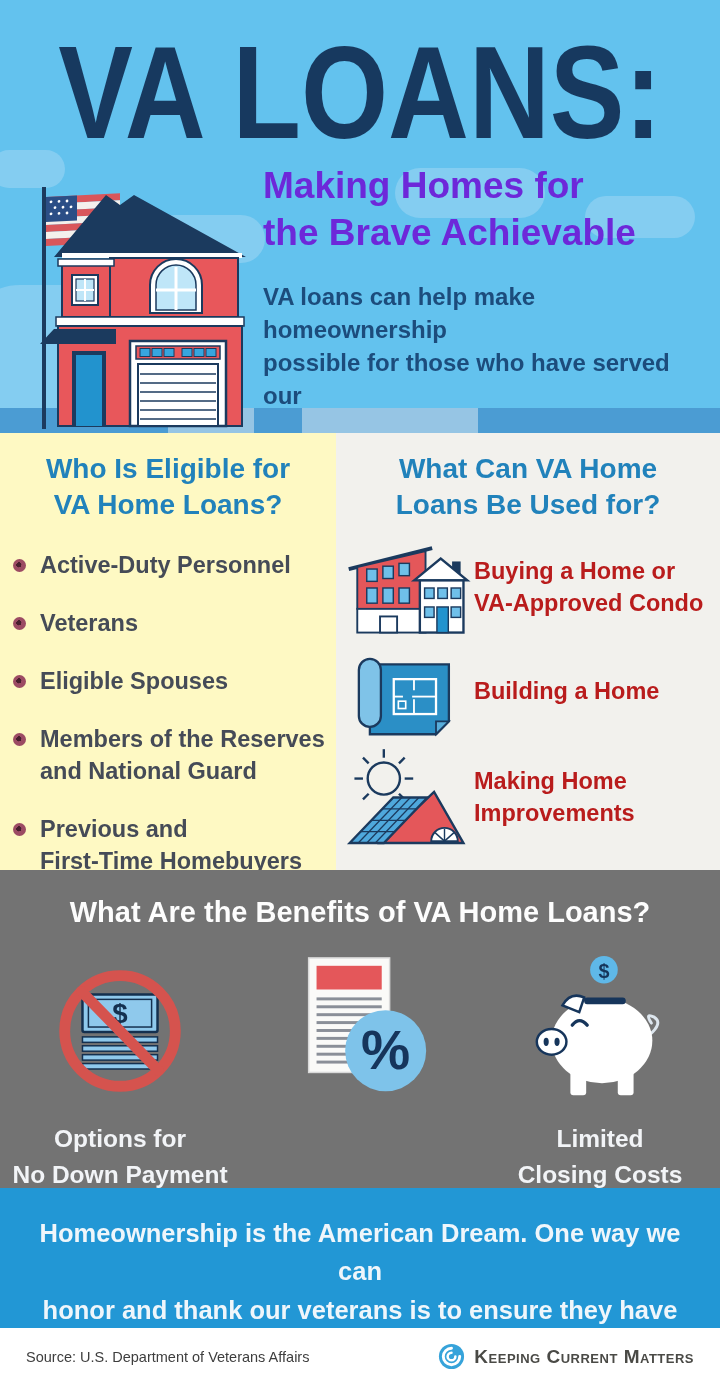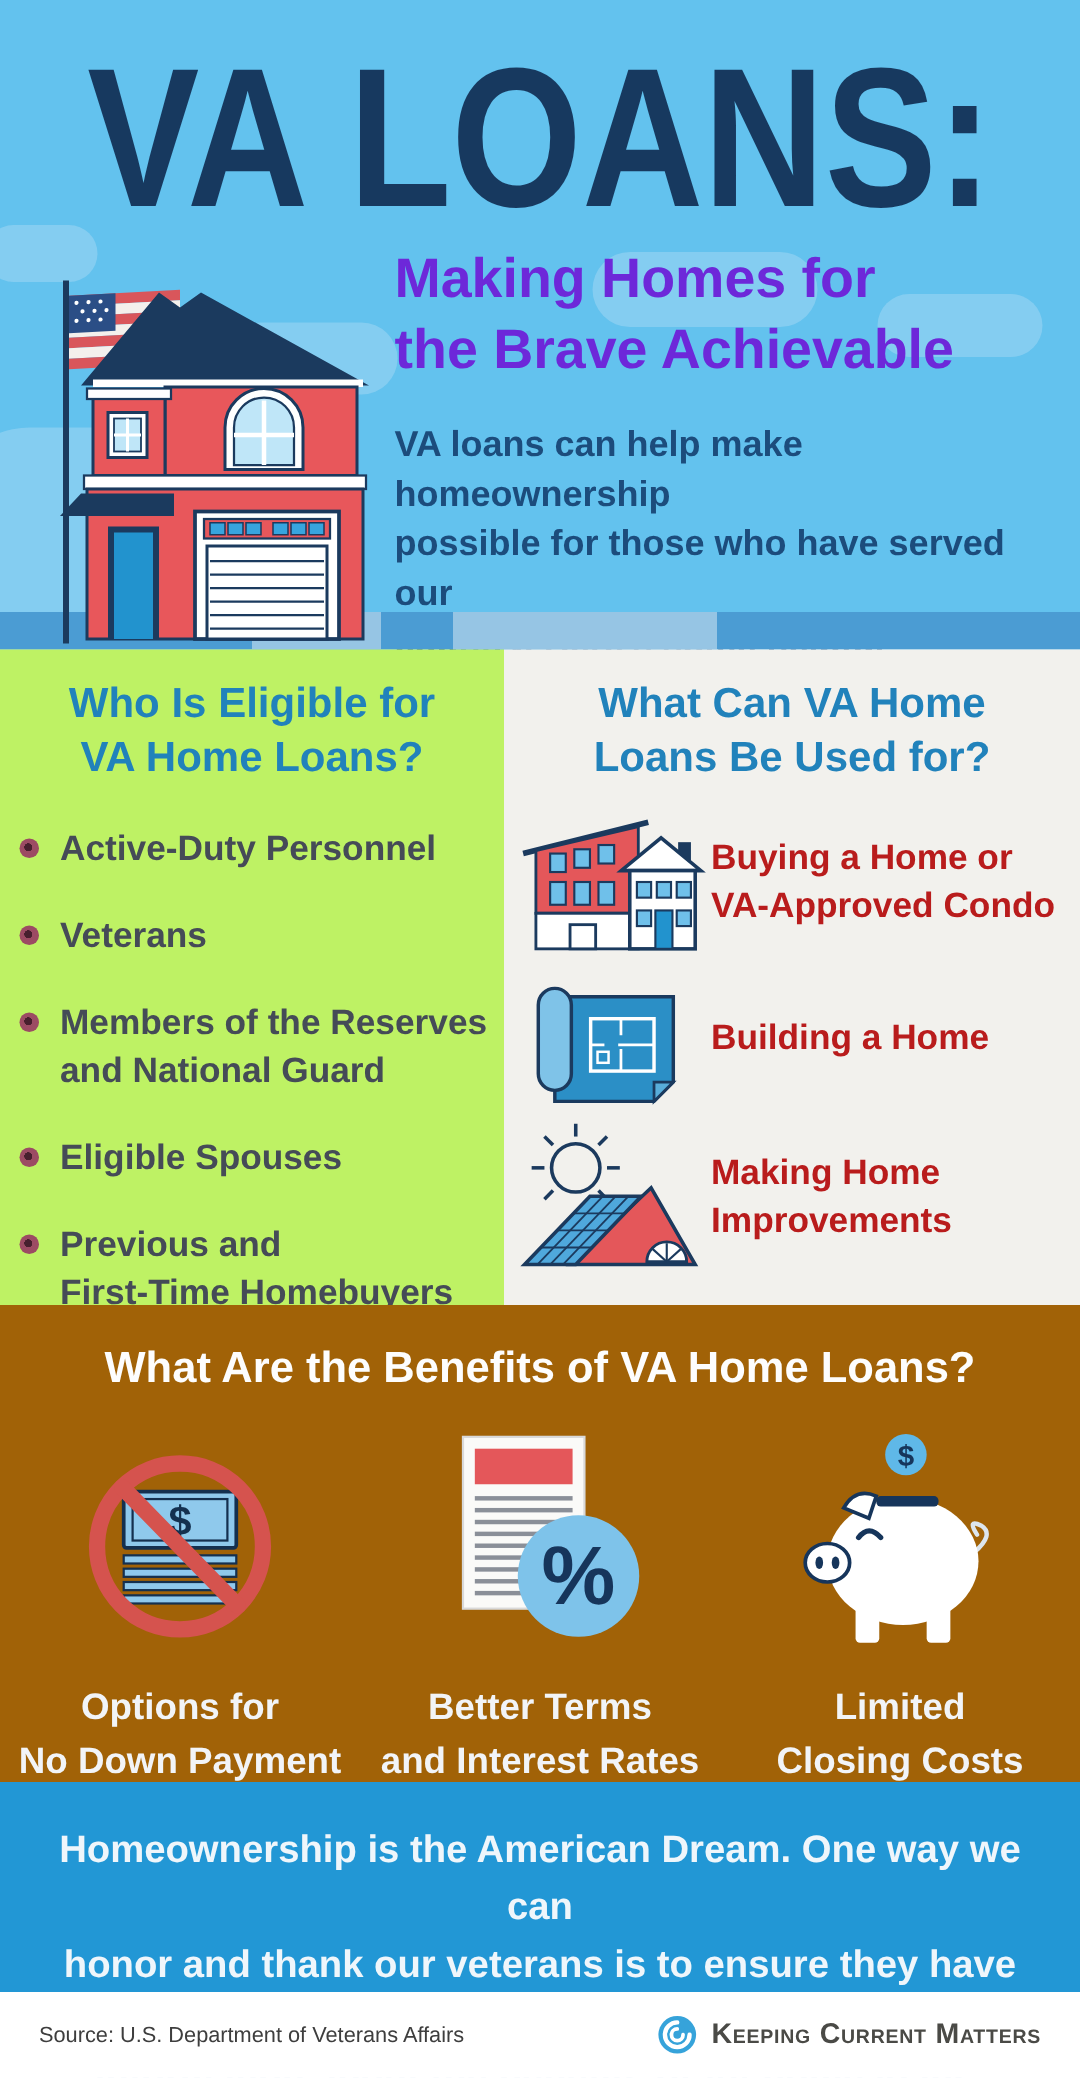--- a/index.html
+++ b/index.html
@@ -15,36 +15,36 @@
   .subtitle { position:absolute; left:263px; top:162px; width:450px;
     font-size:37px; font-weight:bold; color:#6d28d9; line-height:1.28; white-space:pre-line; }
   .header-body { position:absolute; left:263px; top:280px; width:452px;
     font-size:24px; font-weight:bold; color:#1C4C7C; line-height:1.38; white-space:pre-line; }
   .ground-band { position:absolute; left:0; top:408px; width:720px; height:25px; background:#4B9CD3; }
   .ground-patch { position:absolute; top:0; height:25px; background:#96C5E4; }
   .house-wrap { position:absolute; left:10px; top:183px; width:250px; height:250px; }
 
   
   .columns { position:absolute; left:0; top:433px; width:720px; height:437px; }
-  .col-left { position:absolute; left:0; top:0; width:336px; height:437px; background:#bef264; }
+  .col-left { position:absolute; left:0; top:0; width:336px; height:437px; background:#fef9c3; }
   .col-right { position:absolute; left:336px; top:0; width:384px; height:437px; background:#F2F1ED; }
   .col-heading { margin-top:18px; text-align:center; font-size:28px; font-weight:bold;
     color:#2182BB; line-height:1.3; white-space:pre-line; }
   .elig-list { list-style:none; margin-top:26px; padding-left:40px; }
   .elig-list li { position:relative; font-size:23.5px; font-weight:bold; color:#454B57;
     line-height:1.36; margin-bottom:26px; white-space:pre-line; padding-left:0; }
   .elig-list li::before { content:""; position:absolute; left:-27px; top:9px; width:13px; height:13px;
     border-radius:50%; background:radial-gradient(circle at 45% 45%, #471F2E 0 2.6px, #9C4B63 2.7px 100%); }
   .use-rows { margin-top:16px; display:flex; flex-direction:column; }
   .use-row { display:flex; align-items:center; margin-bottom:10px; padding-left:6px; }
   .use-icon { width:132px; display:flex; justify-content:center; align-items:center; flex:none; }
   .use-label { font-size:23.5px; font-weight:bold; color:#b91c1c; line-height:1.35; white-space:pre-line; }
 
   
-  .benefits { position:absolute; left:0; top:870px; width:720px; height:318px; background:#a16207; }
+  .benefits { position:absolute; left:0; top:870px; width:720px; height:318px; background:#737373; }
   .benefits-heading { margin-top:26px; text-align:center; font-size:29px; font-weight:bold; color:#FDFDFD; }
   .benefit-cols { display:flex; margin-top:14px; }
   .benefit-col { width:240px; display:flex; flex-direction:column; align-items:center; }
   .benefit-icon { height:172px; display:flex; align-items:center; justify-content:center; }
   .benefit-label { margin-top:6px; text-align:center; font-size:24.5px; font-weight:bold;
     color:#F2F4F7; line-height:1.48; white-space:pre-line; }
 
   
   .message-band { position:absolute; left:0; top:1188px; width:720px; height:140px; background:#2297D5; }
   .message-text { padding:26px 36px 0 36px; text-align:center; font-size:25.5px; font-weight:bold;
@@ -153,23 +153,23 @@
   </div>
 
   <div class="columns">
 
     <div class="col-left">
       <div class="col-heading">Who Is Eligible for
 VA Home Loans?</div>
       <ul class="elig-list">
         <li>Active-Duty Personnel</li>
         <li>Veterans</li>
+        <li>Eligible Spouses</li>
         <li>Members of the Reserves
 and National Guard</li>
-        <li>Eligible Spouses</li>
         <li>Previous and
 First-Time Homebuyers</li>
       </ul>
     </div>
 
     <div class="col-right">
       <div class="col-heading">What Can VA Home
 Loans Be Used for?</div>
       <div class="use-rows">
 
@@ -284,22 +284,20 @@
             <rect x="36" y="72" width="66" height="3" fill="#8A8F98"></rect>
             <rect x="36" y="80" width="66" height="3" fill="#8A8F98"></rect>
             <rect x="36" y="88" width="66" height="3" fill="#8A8F98"></rect>
             <rect x="36" y="96" width="66" height="3" fill="#8A8F98"></rect>
             <rect x="36" y="104" width="66" height="3" fill="#8A8F98"></rect>
             <rect x="36" y="112" width="66" height="3" fill="#8A8F98"></rect>
             <circle cx="106" cy="102" r="41" fill="#7EC3EA"></circle>
             <text x="106" y="121" font-family="Liberation Sans, sans-serif" font-size="56" font-weight="bold" fill="#16355B" text-anchor="middle">%</text>
           </svg>
         </div>
-        <div class="benefit-label">Better Terms
-and Interest Rates</div>
       </div>
 
       <div class="benefit-col">
         <div class="benefit-icon">
           <svg viewBox="0 0 160 160" width="158" height="158">
             <circle cx="84" cy="20" r="14" fill="#5FB8E8"></circle>
             <text x="84" y="28" font-family="Liberation Sans, sans-serif" font-size="20" font-weight="bold" fill="#16355B" text-anchor="middle">$</text>
             <rect x="50" y="120" width="16" height="27" rx="3" fill="#FFFFFF"></rect>
             <rect x="98" y="120" width="16" height="27" rx="3" fill="#FFFFFF"></rect>
             <path d="M130 86 q14 -12 5 -18 q-10 -5 -3 6" fill="none" stroke="#DDE6EE" stroke-width="3" stroke-linecap="round"></path>

